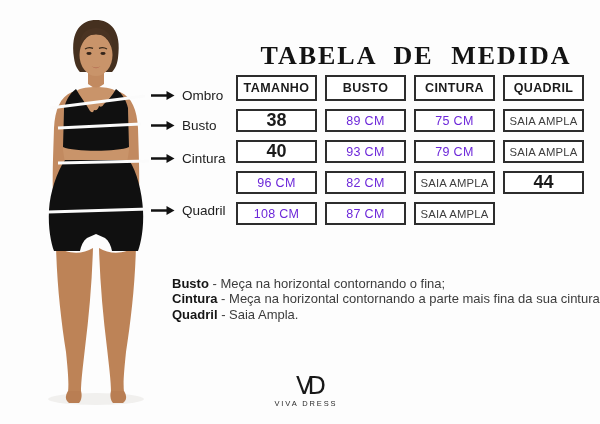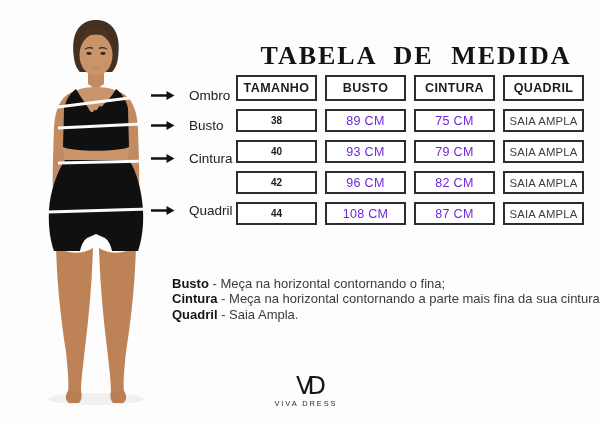--- a/index.html
+++ b/index.html
@@ -3,37 +3,37 @@
 <meta charset="utf-8">
 <style>
   html,body{margin:0;padding:0;background:#ffffff;}
   .canvas{position:relative;width:600px;height:424px;background:#fdfdfd;overflow:hidden;
           font-family:"Liberation Sans",sans-serif;}
 
   
   .model{position:absolute;left:0;top:0;width:180px;height:424px;}
 
   
-  .measure-label{position:absolute;left:151px;display:flex;align-items:center;gap:14px;
+  .measure-label{position:absolute;left:151px;display:flex;align-items:center;gap:7px;
                  height:15px;font-size:13.5px;color:#212121;}
   .arrow{flex:0 0 auto;display:block;}
 
   
   .title{position:absolute;left:228px;top:33px;width:360px;margin:8px;text-align:center;
          font-family:"Liberation Serif",serif;font-weight:700;font-size:26px;
          letter-spacing:2px;word-spacing:9px;color:#131313;}
 
   
   .table{position:absolute;left:236px;top:75px;display:grid;
          grid-template-columns:repeat(4,81px);grid-template-rows:26px repeat(4,23px);
          column-gap:7px;row-gap:9px;gap:8px;}
   .cell{border:2px solid #2d2d2d;background:#ffffff;display:flex;align-items:center;
         justify-content:center;font-size:12.5px;color:#1b1b1b;}
   .cell.head{font-weight:700;letter-spacing:.4px;}
-  .cell.size{font-weight:700;font-size:10px;}
+  .cell.size{font-weight:700;font-size:18px;}
   .cell.val{color:#6d28d9;letter-spacing:.3px;}
   .cell.amp{font-size:11.3px;color:#3f3f3f;letter-spacing:.2px;text-align:center;}
 
   
   .notes{position:absolute;left:172px;top:276px;font-size:13px;line-height:15.4px;
          color:#3c3c3c;white-space:nowrap;}
   .notes p{margin:0;}
   .term{font-weight:700;color:#151515;}
 
   
@@ -122,21 +122,20 @@
     <div class="cell size">38</div>
     <div class="cell val">89 CM</div>
     <div class="cell val">75 CM</div>
     <div class="cell val amp">SAIA AMPLA</div>
 
     <div class="cell size">40</div>
     <div class="cell val">93 CM</div>
     <div class="cell val">79 CM</div>
     <div class="cell val amp">SAIA AMPLA</div>
 
-    <div class="cell size">42</div>
     <div class="cell val">96 CM</div>
     <div class="cell val">82 CM</div>
     <div class="cell val amp">SAIA AMPLA</div>
 
     <div class="cell size">44</div>
     <div class="cell val">108 CM</div>
     <div class="cell val">87 CM</div>
     <div class="cell val amp">SAIA AMPLA</div>
   </div>
 

